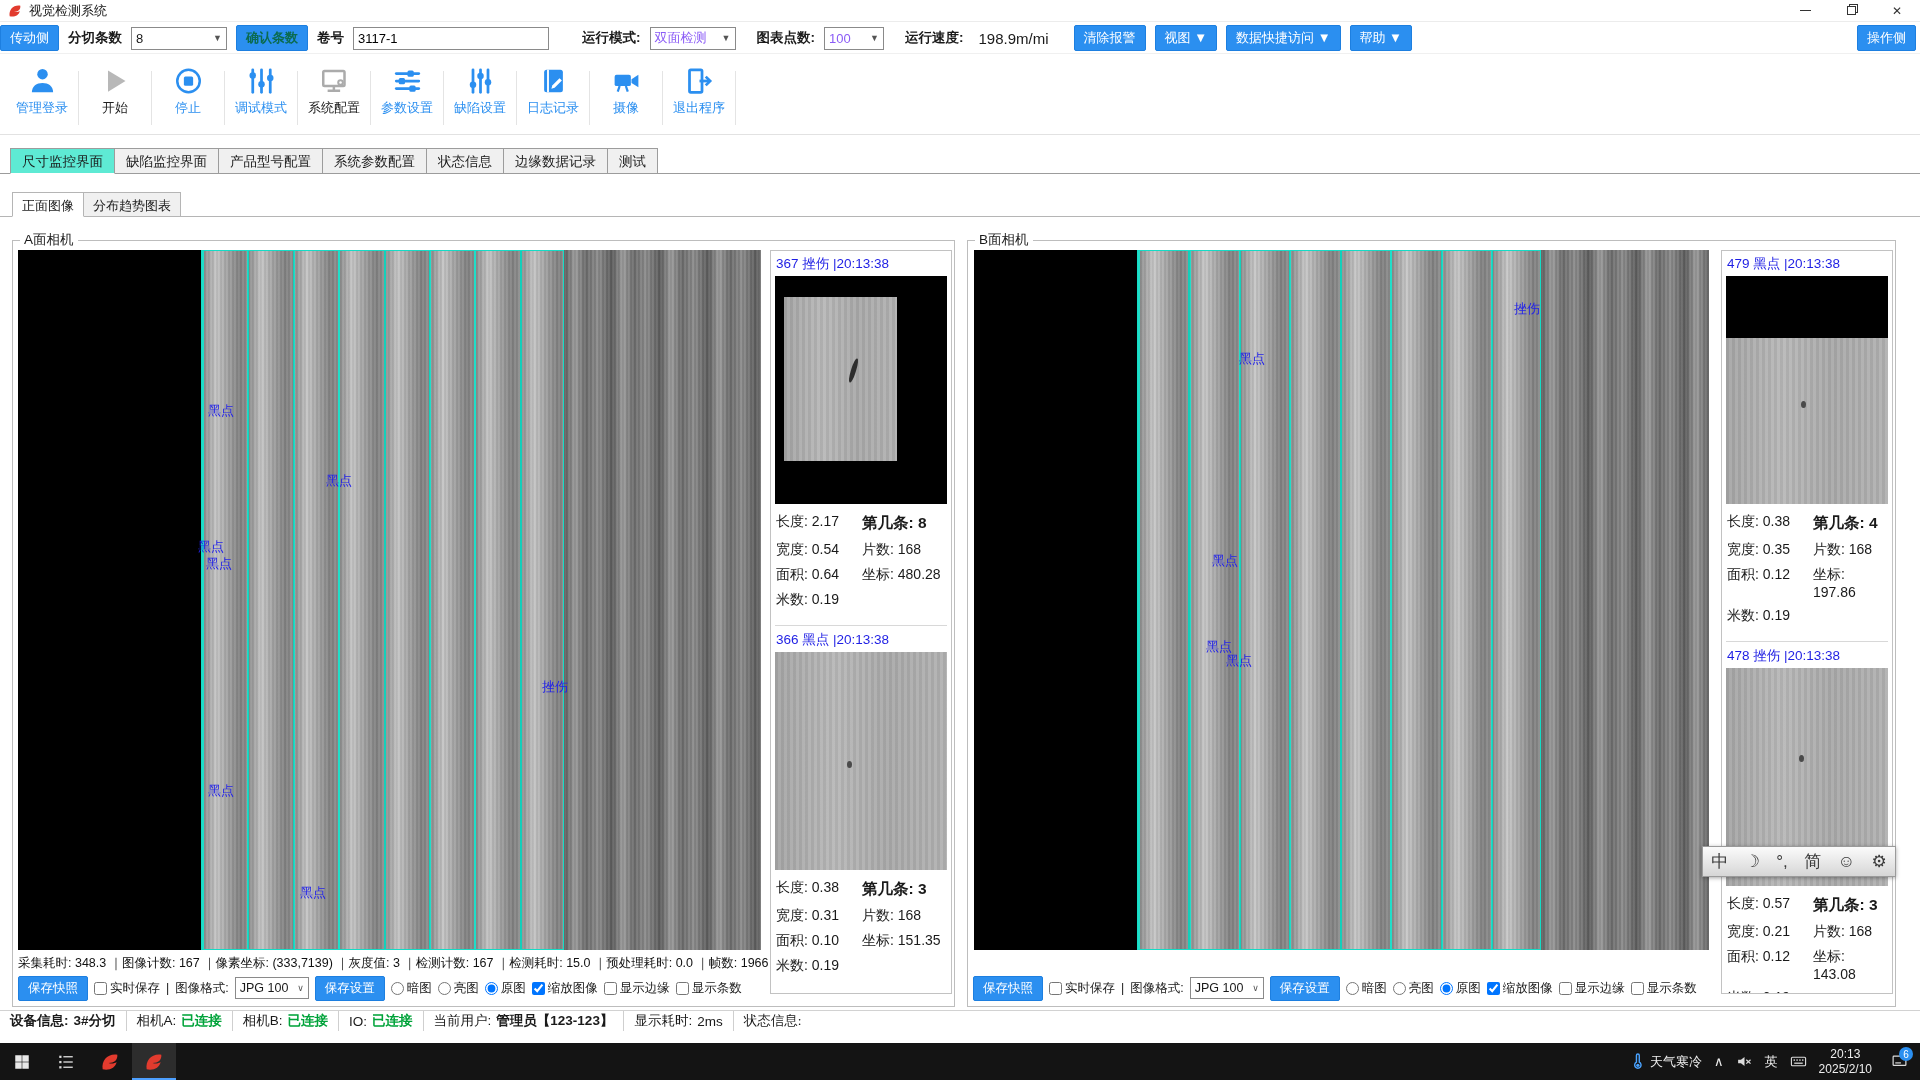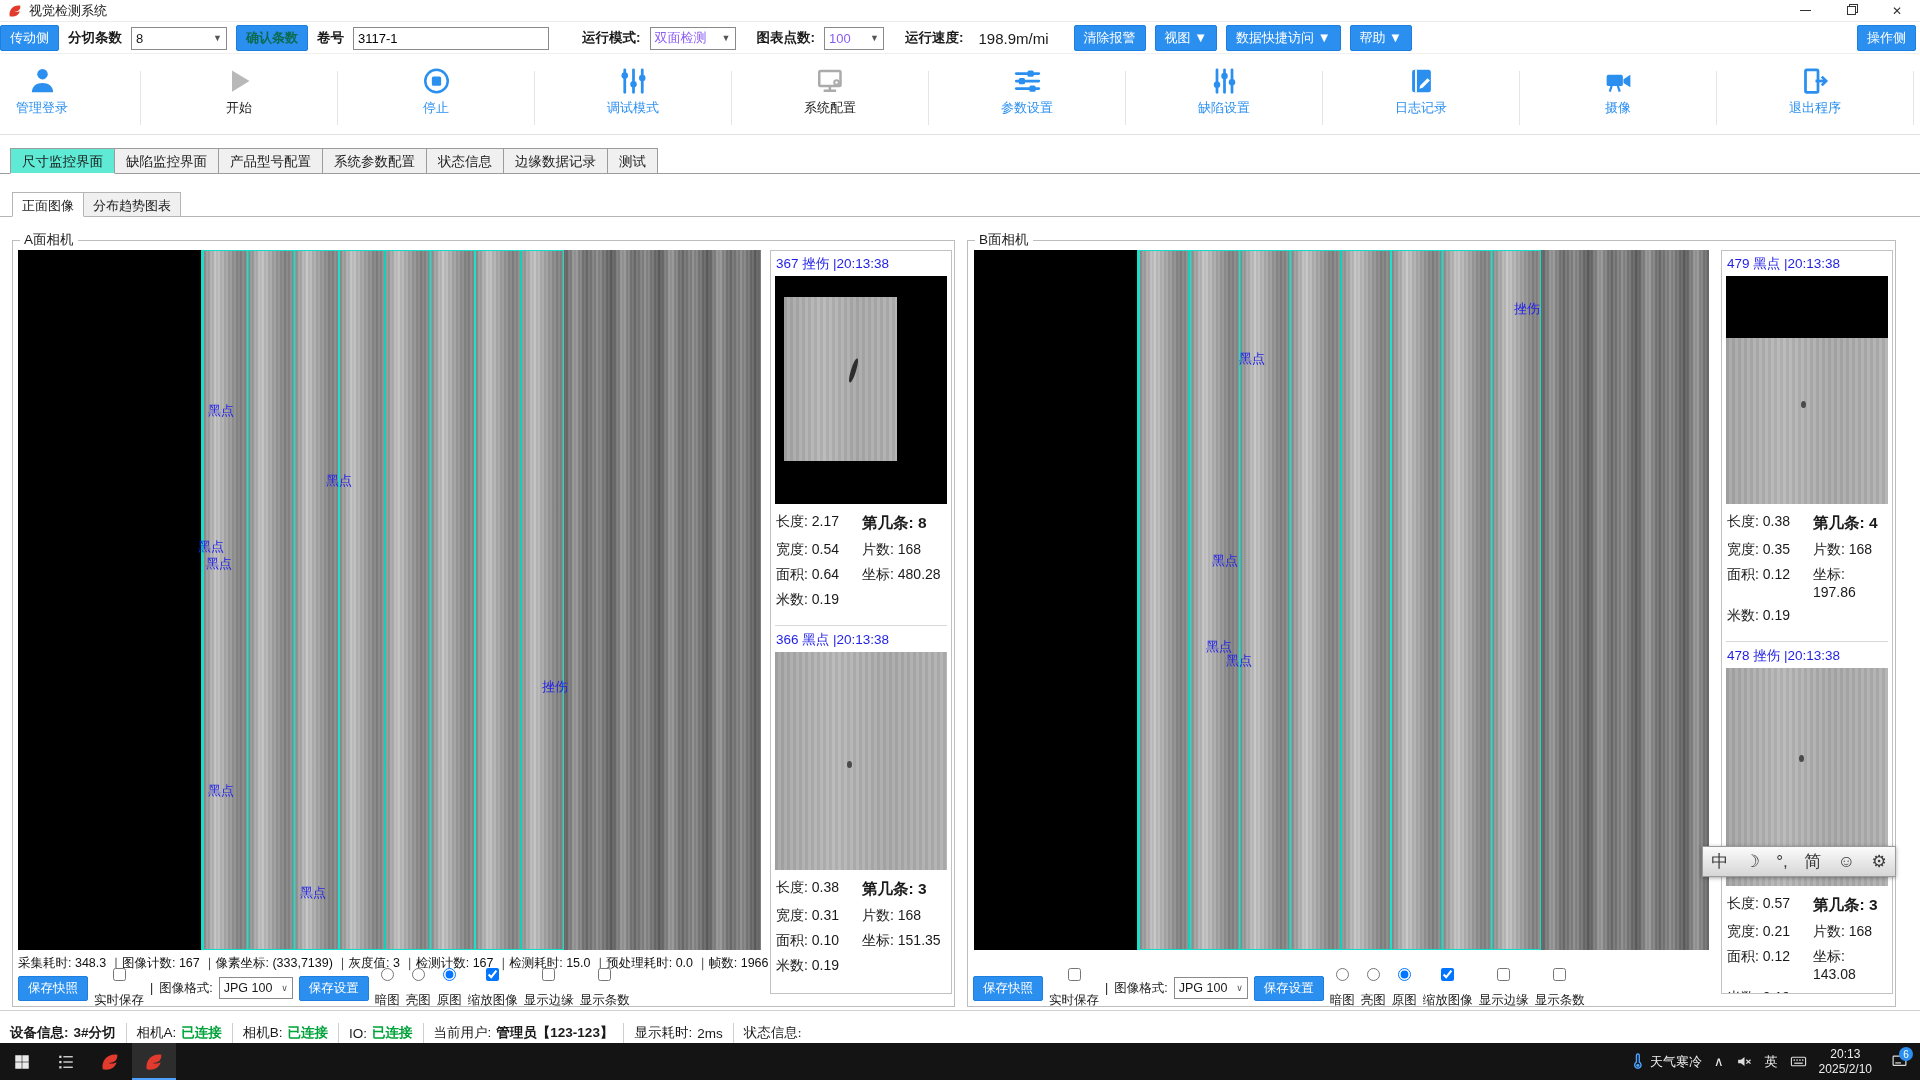--- a/index.html
+++ b/index.html
@@ -20,21 +20,21 @@
   .blab { font-size:13.5px; font-weight:bold; white-space:nowrap; }
   .btn-blue { background:#2b8ff0; color:#fff; border:1px solid #1d7fe0; border-radius:2px; font-size:13px; padding:3px 9px; white-space:nowrap; cursor:default; }
   .btn-confirm { color:#0b6b4f; font-weight:bold; }
   .dd { background:#fff; border:1px solid #8a8a8a; height:23px; display:flex; align-items:center; justify-content:space-between; padding:0 4px; font-size:13px; gap:6px; }
   .dd .arr { font-size:9px; color:#555; }
   .txt { border:1px solid #8a8a8a; height:23px; font-size:13px; padding:0 4px; font-family:"Liberation Sans",sans-serif; }
   .speedbox { font-size:15px; padding:0 6px; white-space:nowrap; }
   .grayval { color:#8b5cf6;text-align:right; }
 
   
-  #iconbar { left:0; top:55px; width:1920px; height:80px; background:#fff; display:flex; align-items:flex-start; padding:4px 6px 0; border-bottom:1px solid #e2e2e2;justify-content:space-between; }
+  #iconbar { left:0; top:55px; width:1920px; height:80px; background:#fff; display:flex; align-items:flex-start; padding:4px 6px 0; border-bottom:1px solid #e2e2e2; }
   .tool { width:72px; display:flex; flex-direction:column; align-items:center; gap:3px; padding-top:7px; cursor:default; }
   .tool svg { width:33px; height:30px; }
   .tool .lbl { font-size:13px; color:#2b8ff0; white-space:nowrap; }
   .tool.gray .lbl { color:#222; }
   .vsep { width:1px; height:54px; background:#e4e4e4; margin-top:12px; }
 
   
   #tabline { left:0; top:173px; width:1920px; height:1px; background:#9c9c9c; }
   #tabbar { left:10px; top:148px; height:26px; display:flex; z-index:2; }
   .tab { border:1px solid #9c9c9c; border-left:none; background:#f0f0f0; font-size:13.5px; padding:4px 11px; white-space:nowrap; }
@@ -83,29 +83,29 @@
   .mark { position:absolute; width:5px; height:25px; background:#2e2e2e; border-radius:45%; transform:rotate(17deg); }
   .dot { position:absolute; width:5px; height:7px; background:#4a4a4a; border-radius:50%; }
   .dstats { display:grid; grid-template-columns:86px auto; row-gap:7px; padding:9px 1px 4px; font-size:14px; }
   .bigstat { font-weight:bold; font-size:15.5px; }
   .card2 { border-top:1px solid #d8d8d8; margin-top:12px; padding-top:3px; }
 
   
   .cstatus { position:absolute; left:5px; top:714px; width:99%; font-size:12.5px; white-space:nowrap; overflow:hidden; color:#111; }
   .cctrl { position:absolute; left:5px; top:734px; height:26px; display:flex; align-items:center; gap:6px; font-size:12.5px; white-space:nowrap; }
   .btn-sm { background:#2b8ff0; color:#fff; border:1px solid #1d7fe0; border-radius:2px; font-size:12.5px; padding:3px 9px; }
-  .cctrl label { display:flex; align-items:center; gap:11px;flex-direction:column; }
+  .cctrl label { display:flex; align-items:center; gap:3px; }
   .dd-sm { height:22px; font-size:12.5px; width:74px; }
 
   
   #imebar { left:1702px; top:846px; width:194px; height:31px; background:linear-gradient(#fbfbfb,#d6d6d6); border:1px solid #9a9a9a; display:flex; align-items:center; justify-content:space-around; font-size:17px; color:#3a3a3a; z-index:60; box-shadow:0 1px 4px rgba(0,0,0,.35); }
   #imebar .ime-item { cursor:default; }
 
   
-  #statusbar { left:0; top:1010px; width:1920px; height:33px; background:#fff; border-top:1px solid #d2d2d2; display:flex; align-items:flex-end; font-size:13.5px; }
+  #statusbar { left:0; top:1010px; width:1920px; height:33px; background:#fff; border-top:1px solid #d2d2d2; display:flex; align-items:flex-start; font-size:13.5px; }
   .seg { padding:0 10px; height:20px; display:flex; align-items:center; gap:5px; border-right:1px solid #cfcfcf; white-space:nowrap; }
   .seg.last { border-right:none;font-family:Liberation Serif, serif; }
   .bold { font-weight:bold; }
   .green { color:#00a33a; font-weight:bold; }
 
   
   #taskbar { left:0; top:1043px; width:1920px; height:37px; background:#141414; display:flex; align-items:center; color:#eee; }
   .tb-ico { width:44px; height:37px; display:flex; align-items:center; justify-content:center; }
   .tb-ico svg { width:18px; height:18px; }
   .tb-ico.appico svg { width:22px; height:22px; }

